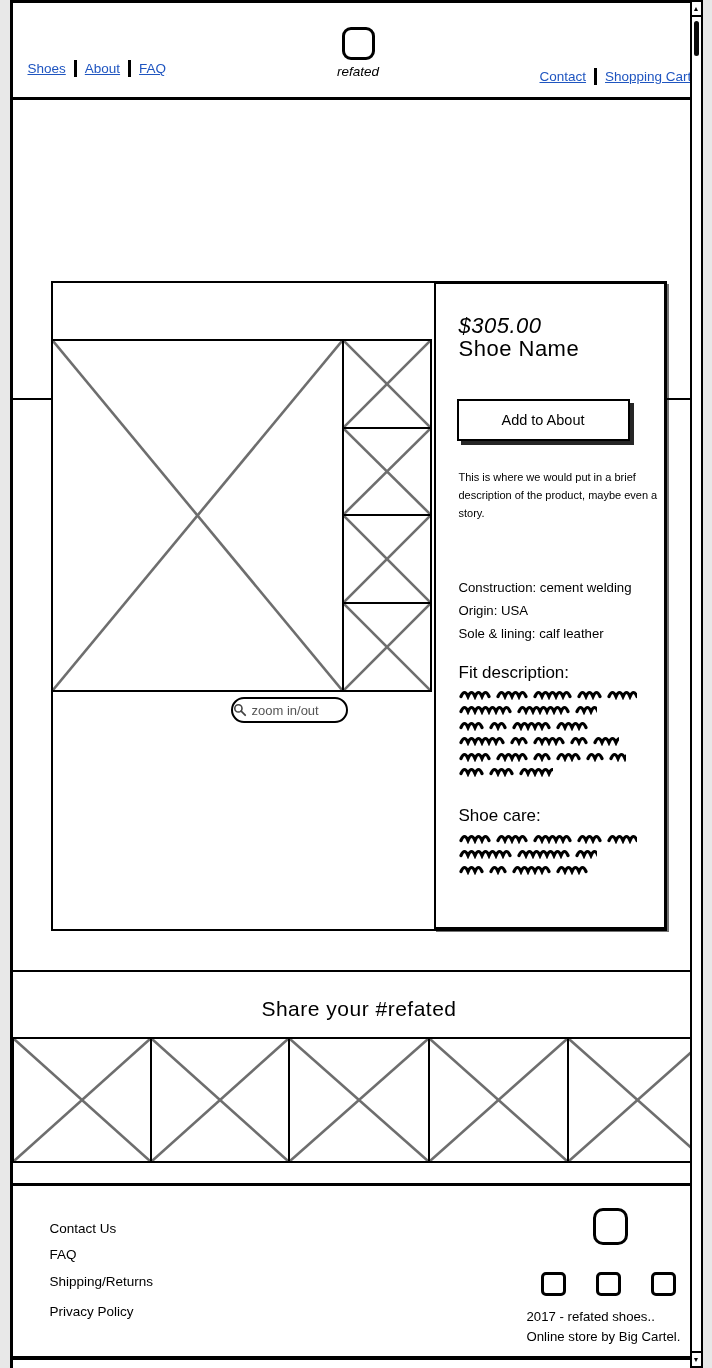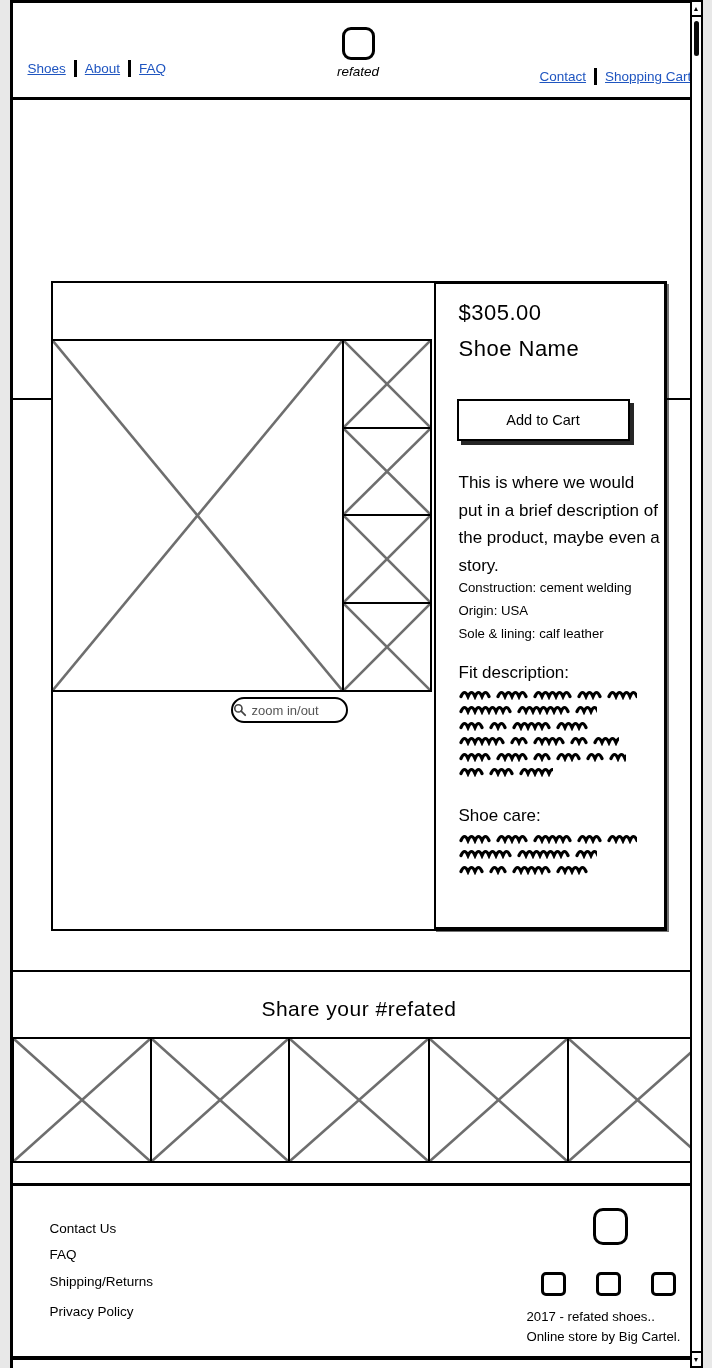--- a/index.html
+++ b/index.html
@@ -29,21 +29,21 @@
   #card { z-index:2; }
   #right-panel { border-right:3px solid #000; border-bottom:3px solid #000; box-shadow:2px 2px 0 rgba(0,0,0,0.55); z-index:3; }
   .panel-item { position:absolute; left:23px; }
   .big-text { font-size:22px; letter-spacing:0.5px; }
   #add-cart-btn {
     position:absolute; left:21px; top:115px; width:173px; height:42px;
     background:#fff; border:2.5px solid #000; box-shadow:4px 4px 0 rgba(0,0,0,0.85);
     font-size:14.5px; display:flex; align-items:center; justify-content:center;
     font-family:"Liberation Sans", sans-serif; cursor:pointer;
   }
-  .body-text { font-size:17px; line-height:1.62; }
+  .body-text { font-size:11px; line-height:1.62; }
   .spec-lines div { font-size:13.2px; line-height:23px; }
   .label-text { font-size:17px; }
   .sq-line { height:15.5px; display:flex; align-items:center; }
   .sq-line svg { display:block; }
 
   
   #share-tabs { position:absolute; left:-3px; bottom:-2px; display:flex; z-index:4; }
   .share-tab {
     height:26px; background:#fff; border:2px solid #000; font-size:13.5px;
     display:flex; align-items:center; justify-content:center; cursor:pointer;
@@ -144,24 +144,24 @@
 
   <div id="zoom-pill">
     <svg width="14" height="14" viewBox="0 0 14 14">
       <circle cx="5.4" cy="5.4" r="3.6" fill="none" stroke="#444" stroke-width="1.6"></circle>
       <line x1="8.2" y1="8.2" x2="12.2" y2="12.2" stroke="#444" stroke-width="1.8" stroke-linecap="round"></line>
     </svg>
     <span>zoom in/out</span>
   </div>
 
   <div id="right-panel" class="wirebox" style="left:424px; top:282px; width:233px; height:648px;">
-    <div class="panel-item big-text" style="top:16px;">$305.00</div>
+    <div class="panel-item big-text" style="top:29px;font-style:italic;">$305.00</div>
     <div class="panel-item big-text" style="top:52px;">Shoe Name</div>
 
-    <button id="add-cart-btn">Add to Cart</button>
+    <button id="add-cart-btn">Add to About</button>
 
     <div class="panel-item body-text" style="top:185px; width:202px;">This is where we would put in a brief description of the product, maybe even a story.</div>
 
     <div class="panel-item spec-lines" style="top:292px;">
       <div>Construction: cement welding</div>
       <div>Origin: USA</div>
       <div>Sole &amp; lining: calf leather</div>
     </div>
 
     <div class="panel-item label-text" style="top:379px;">Fit description:</div>

